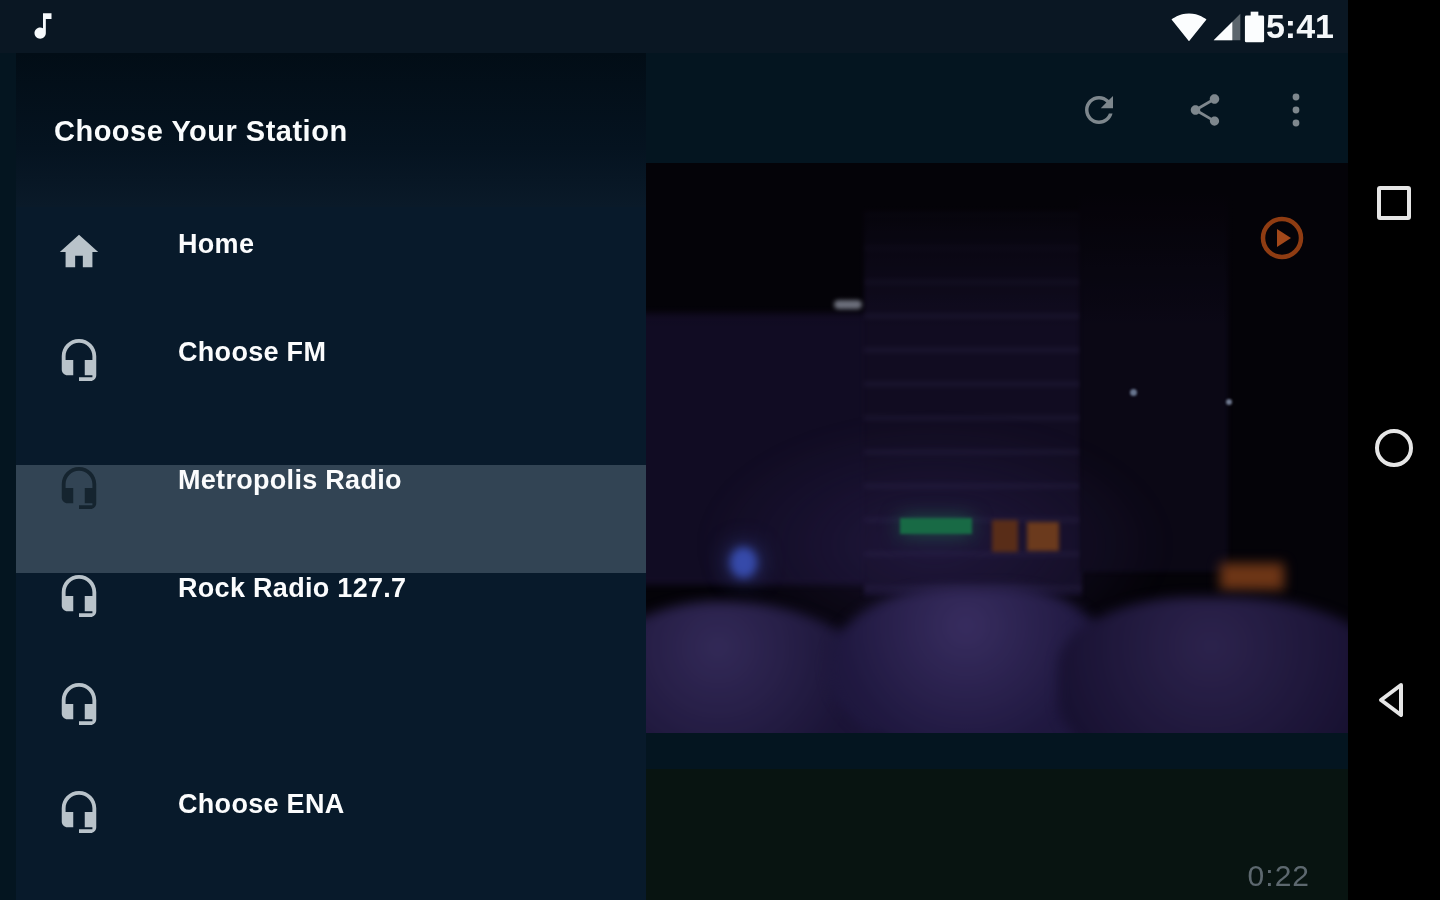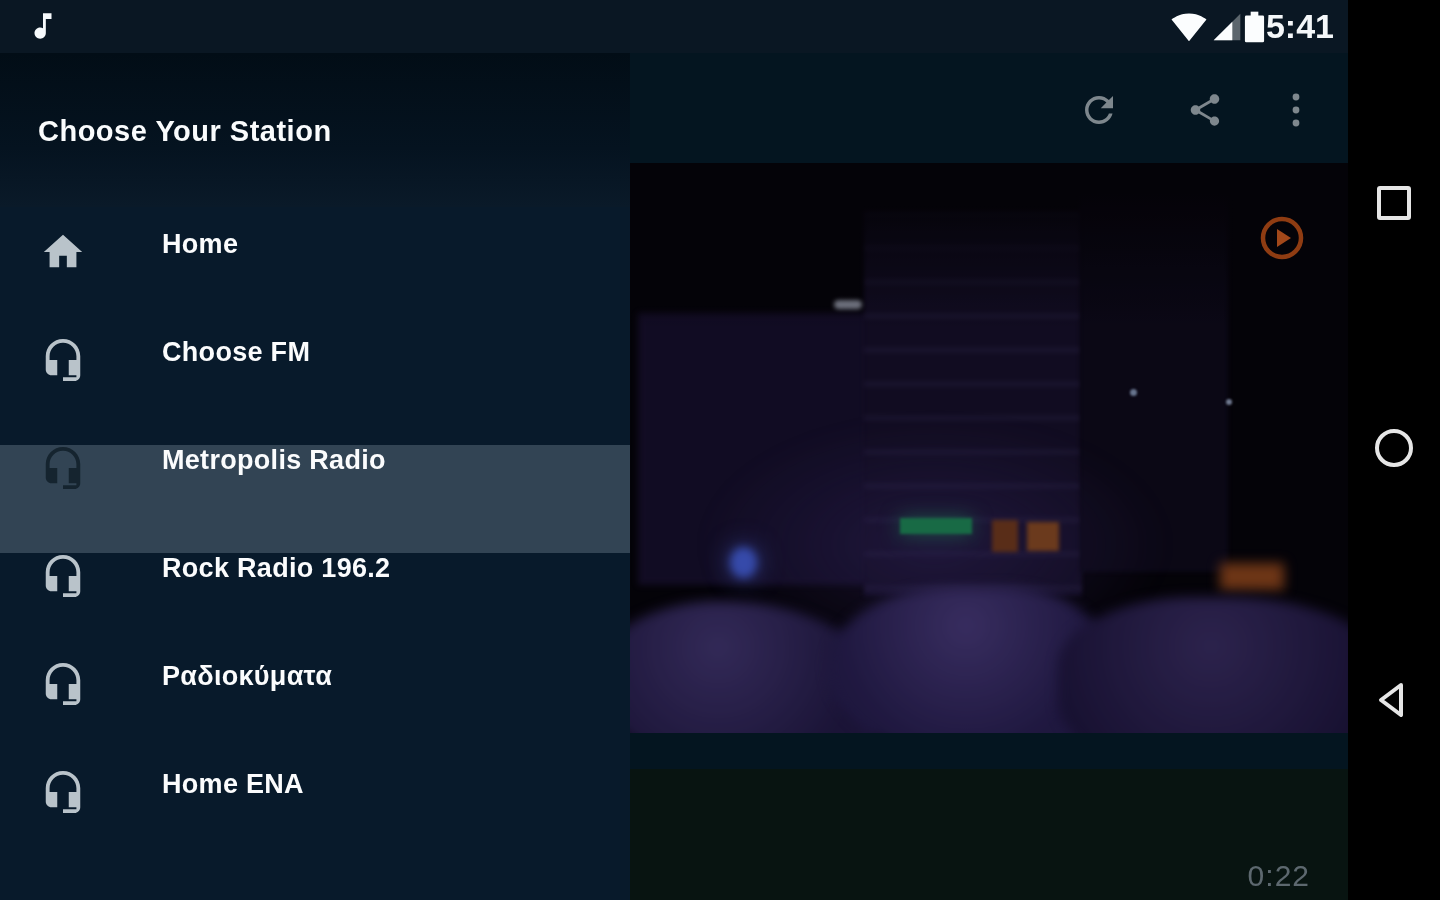--- a/index.html
+++ b/index.html
@@ -26,34 +26,34 @@
     position:absolute; right:0; top:0; width:92px; height:900px;
     background:#000; z-index:40;
   }
   .nav-btn { position:absolute; left:50%; transform:translateX(-50%); cursor:pointer; }
   .nav-recents { top:186px; width:34px; height:34px; border:4px solid #e6e6e6; border-radius:3px; }
   .nav-home { top:429px; width:38px; height:38px; border:4px solid #e6e6e6; border-radius:50%; }
   .nav-back { top:678px; width:44px; height:44px; }
   .nav-back svg { width:44px; height:44px; }
 
   
-  .drawer { position:absolute; left:0; top:53px; width:630px; height:847px; z-index:20; }
+  .drawer { position:absolute; left:16px; top:53px; width:630px; height:847px; z-index:20; }
   .drawer-header {
     height:154px;
     background:linear-gradient(180deg,#020d16 0%,#051320 62%,#0a1a29 100%);
   }
   .drawer-title {
     padding:62px 0 0 38px; font-size:29px; font-weight:bold; color:#fafcfd; letter-spacing:.5px;
   }
   .drawer-list { height:693px; background:#081a2b; padding-top:22px; }
   .row { height:108px; display:flex; align-items:flex-start; cursor:pointer; }
   .row-icon { width:46px; height:46px; margin-left:40px; flex:0 0 auto; }
   .row-icon svg { width:46px; height:46px; fill:#b9c3ca; }
   .row-label { margin-left:76px; font-size:27px; font-weight:bold; color:#fbfcfd; letter-spacing:.3px; }
-  .row.selected { background:#324454; }
+  .row.selected { background:#324454;margin-top:20px; }
   .row.selected .row-icon svg { fill:#15242f; }
 
   
   .player { position:absolute; left:630px; top:53px; width:718px; height:847px; background:#041520; }
   .toolbar { position:relative; height:110px; }
   .tb-icon { position:absolute; top:36px; cursor:pointer; }
   .tb-icon svg { fill:#7e878d; }
   .tb-refresh { left:448px; } .tb-refresh svg { width:42px; height:42px; }
   .tb-share { left:556px; top:38px; } .tb-share svg { width:38px; height:38px; }
   .tb-overflow { left:652px; top:37px; } .tb-overflow svg { width:28px; height:40px; }
@@ -149,39 +149,38 @@
         </span>
         <span class="row-label">Metropolis Radio</span>
       </div>
 
       <div class="row">
         <span class="row-icon">
           <svg viewBox="0 0 24 24">
               <path d="M12 1c-4.97 0-9 4.03-9 9v7c0 1.66 1.34 3 3 3h3v-8H5v-2c0-3.87 3.13-7 7-7s7 3.13 7 7v2h-4v8h4v1h-7v2h6c1.66 0 3-1.34 3-3V10c0-4.97-4.03-9-9-9z"></path>
             </svg>
         </span>
-        <span class="row-label">Rock Radio 196.2</span>
-      </div>
-
-      <div class="row">
-        <span class="row-icon">
-          <svg viewBox="0 0 24 24">
-              <path d="M12 1c-4.97 0-9 4.03-9 9v7c0 1.66 1.34 3 3 3h3v-8H5v-2c0-3.87 3.13-7 7-7s7 3.13 7 7v2h-4v8h4v1h-7v2h6c1.66 0 3-1.34 3-3V10c0-4.97-4.03-9-9-9z"></path>
-            </svg>
-        </span>
-        <span class="row-label">Ραδιοκύματα</span>
-      </div>
-
-      <div class="row">
-        <span class="row-icon">
-          <svg viewBox="0 0 24 24">
-              <path d="M12 1c-4.97 0-9 4.03-9 9v7c0 1.66 1.34 3 3 3h3v-8H5v-2c0-3.87 3.13-7 7-7s7 3.13 7 7v2h-4v8h4v1h-7v2h6c1.66 0 3-1.34 3-3V10c0-4.97-4.03-9-9-9z"></path>
-            </svg>
-        </span>
-        <span class="row-label">Home ENA</span>
+        <span class="row-label">Rock Radio 127.7</span>
+      </div>
+
+      <div class="row">
+        <span class="row-icon">
+          <svg viewBox="0 0 24 24">
+              <path d="M12 1c-4.97 0-9 4.03-9 9v7c0 1.66 1.34 3 3 3h3v-8H5v-2c0-3.87 3.13-7 7-7s7 3.13 7 7v2h-4v8h4v1h-7v2h6c1.66 0 3-1.34 3-3V10c0-4.97-4.03-9-9-9z"></path>
+            </svg>
+        </span>
+      </div>
+
+      <div class="row">
+        <span class="row-icon">
+          <svg viewBox="0 0 24 24">
+              <path d="M12 1c-4.97 0-9 4.03-9 9v7c0 1.66 1.34 3 3 3h3v-8H5v-2c0-3.87 3.13-7 7-7s7 3.13 7 7v2h-4v8h4v1h-7v2h6c1.66 0 3-1.34 3-3V10c0-4.97-4.03-9-9-9z"></path>
+            </svg>
+        </span>
+        <span class="row-label">Choose ENA</span>
       </div>
 
     </div>
   </div>
 
   <div class="player">
     <div class="toolbar">
       <span class="tb-icon tb-refresh">
         <svg viewBox="0 0 24 24">
             <path d="M17.65 6.35C16.2 4.9 14.21 4 12 4c-4.42 0-7.99 3.58-7.99 8s3.57 8 7.99 8c3.73 0 6.84-2.55 7.73-6h-2.08c-.82 2.33-3.04 4-5.65 4-3.31 0-6-2.69-6-6s2.69-6 6-6c1.66 0 3.14.69 4.22 1.78L13 11h7V4l-2.35 2.35z"></path>

